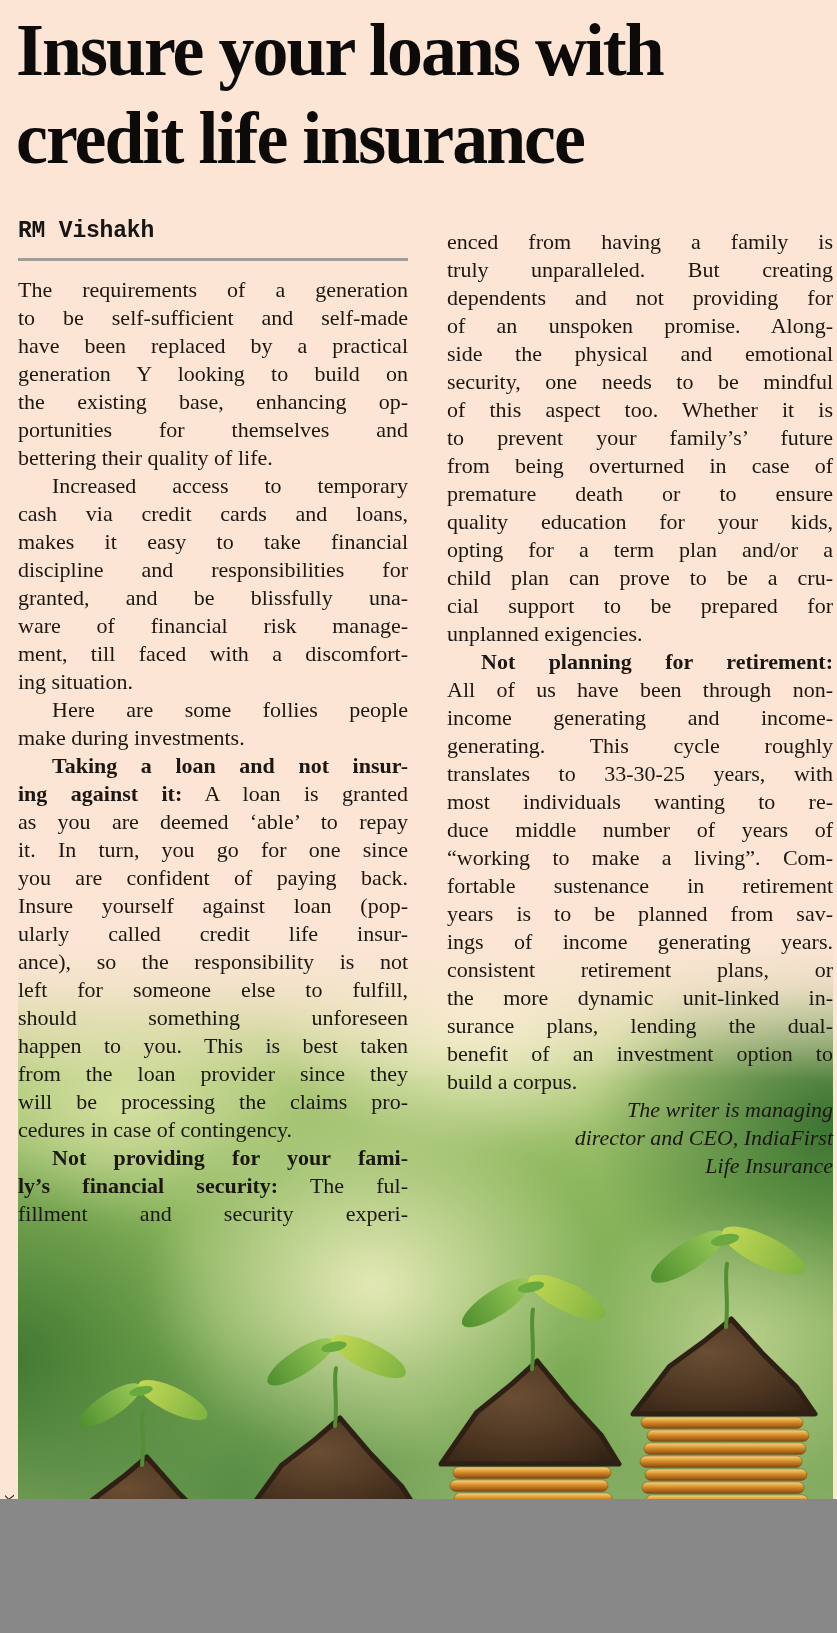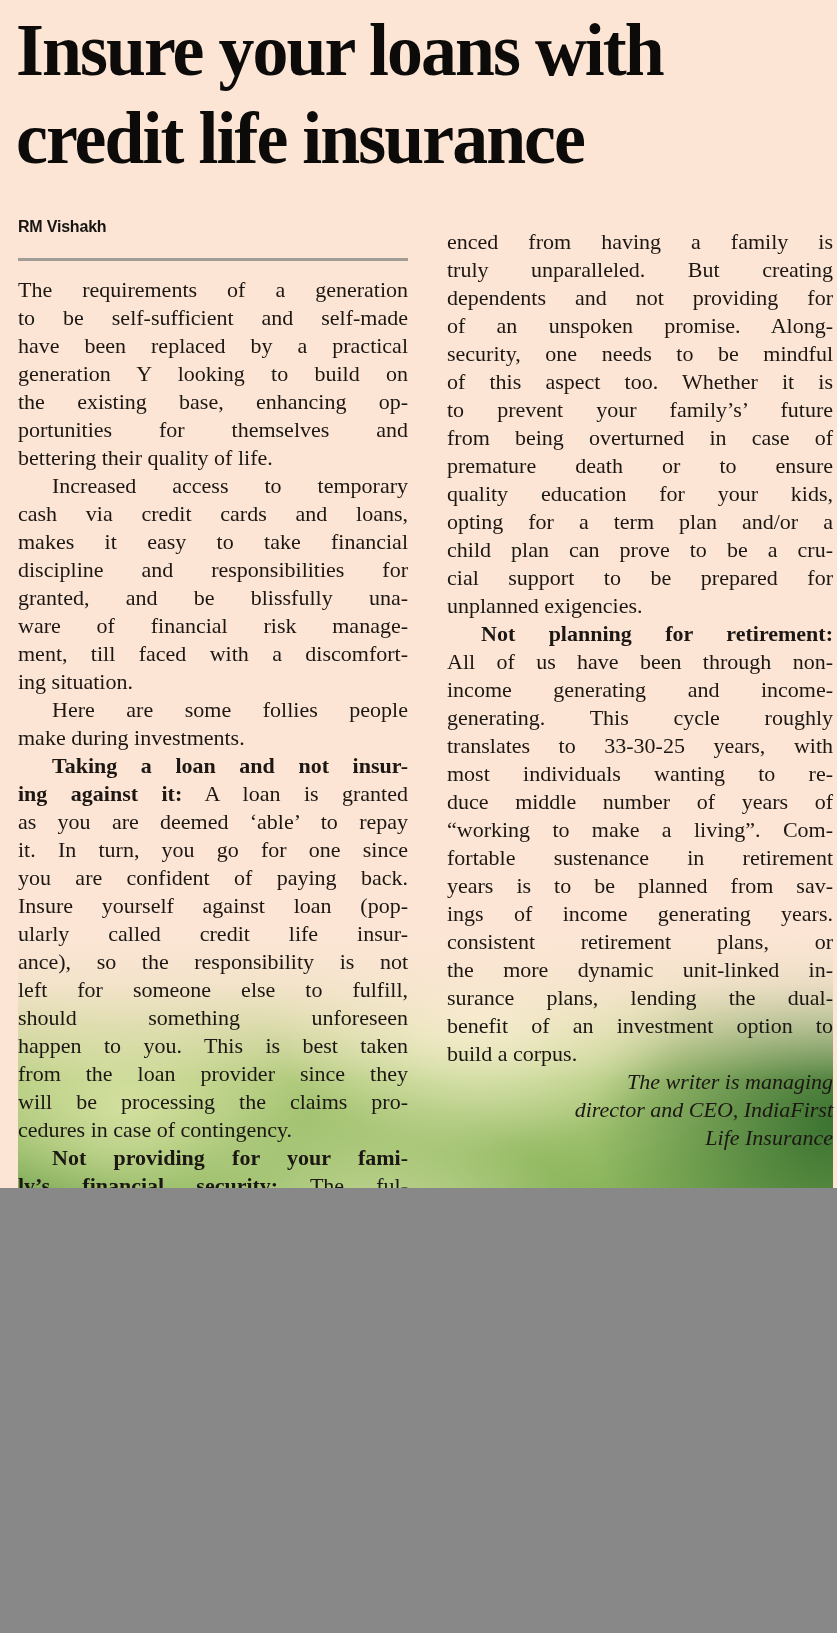--- a/index.html
+++ b/index.html
@@ -1,30 +1,30 @@
 <!DOCTYPE html>
 <html><head>
 <meta charset="utf-8">
 <style>
   html,body{margin:0;padding:0;background:#888;}
   .page{
-    position:relative;width:837px;height:1188px;margin:0 auto;
+    position:relative;width:837px;height:1499px;margin:0 auto;
     background:#fce5d5;overflow:hidden;
     font-family:"Liberation Serif",serif;color:#1c1713;
   }
   .headline{
     position:absolute;left:16px;top:6px;width:808px;
     font-family:"Liberation Serif",serif;font-weight:bold;
     font-size:74px;line-height:88px;letter-spacing:-2px;color:#0c0b0a;
     transform:scaleX(0.97);transform-origin:0 0;
   }
   .byline{
     position:absolute;left:18px;top:218px;
-    font-family:Liberation Sans, sans-serif;font-weight:bold;
-    font-size:16px;color:#171513;letter-spacing:-0.2px;
+    font-family:Liberation Mono, monospace;font-weight:bold;
+    font-size:23px;color:#171513;letter-spacing:-0.2px;
   }
   .byline-rule{
     position:absolute;left:18px;top:258px;width:390px;height:3px;
     background:#a29c97;
   }
   .col{
     position:absolute;z-index:2;
     font-size:22px;line-height:28px;color:#1c1713;
   }
   .col-left{left:18px;top:276px;width:390px;}
@@ -244,20 +244,21 @@
         <div class="tline"><span class="b">ly’s financial security:</span><span> The ful-</span></div>
         <div class="tline">fillment and security experi-</div>
       </div>
     </div>
   <div class="col col-right" id="col-right">
       <div class="para">
         <div class="tline">enced from having a family is</div>
         <div class="tline">truly unparalleled. But creating</div>
         <div class="tline">dependents and not providing for</div>
         <div class="tline">of an unspoken promise. Along-</div>
+        <div class="tline">side the physical and emotional</div>
         <div class="tline">security, one needs to be mindful</div>
         <div class="tline">of this aspect too. Whether it is</div>
         <div class="tline">to prevent your family’s’ future</div>
         <div class="tline">from being overturned in case of</div>
         <div class="tline">premature death or to ensure</div>
         <div class="tline">quality education for your kids,</div>
         <div class="tline">opting for a term plan and/or a</div>
         <div class="tline">child plan can prove to be a cru-</div>
         <div class="tline">cial support to be prepared for</div>
         <div class="tline endline">unplanned exigencies.</div>

